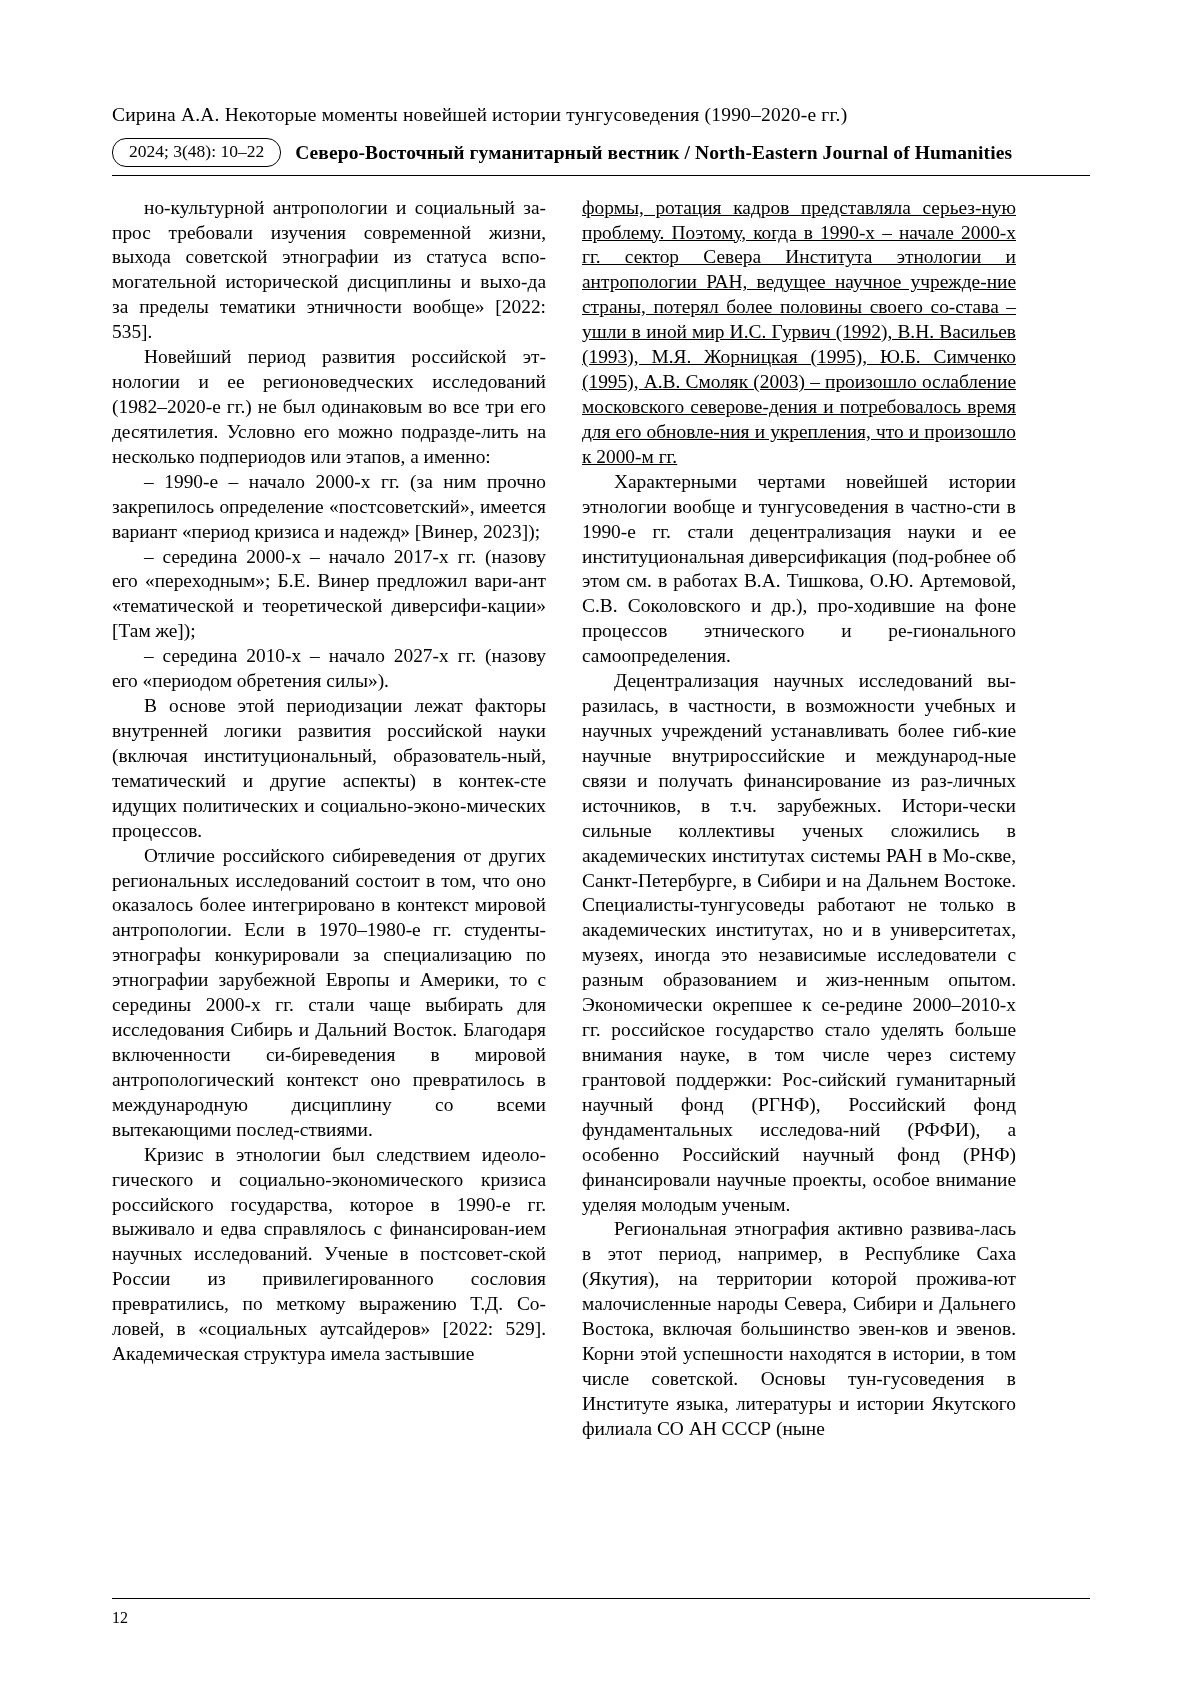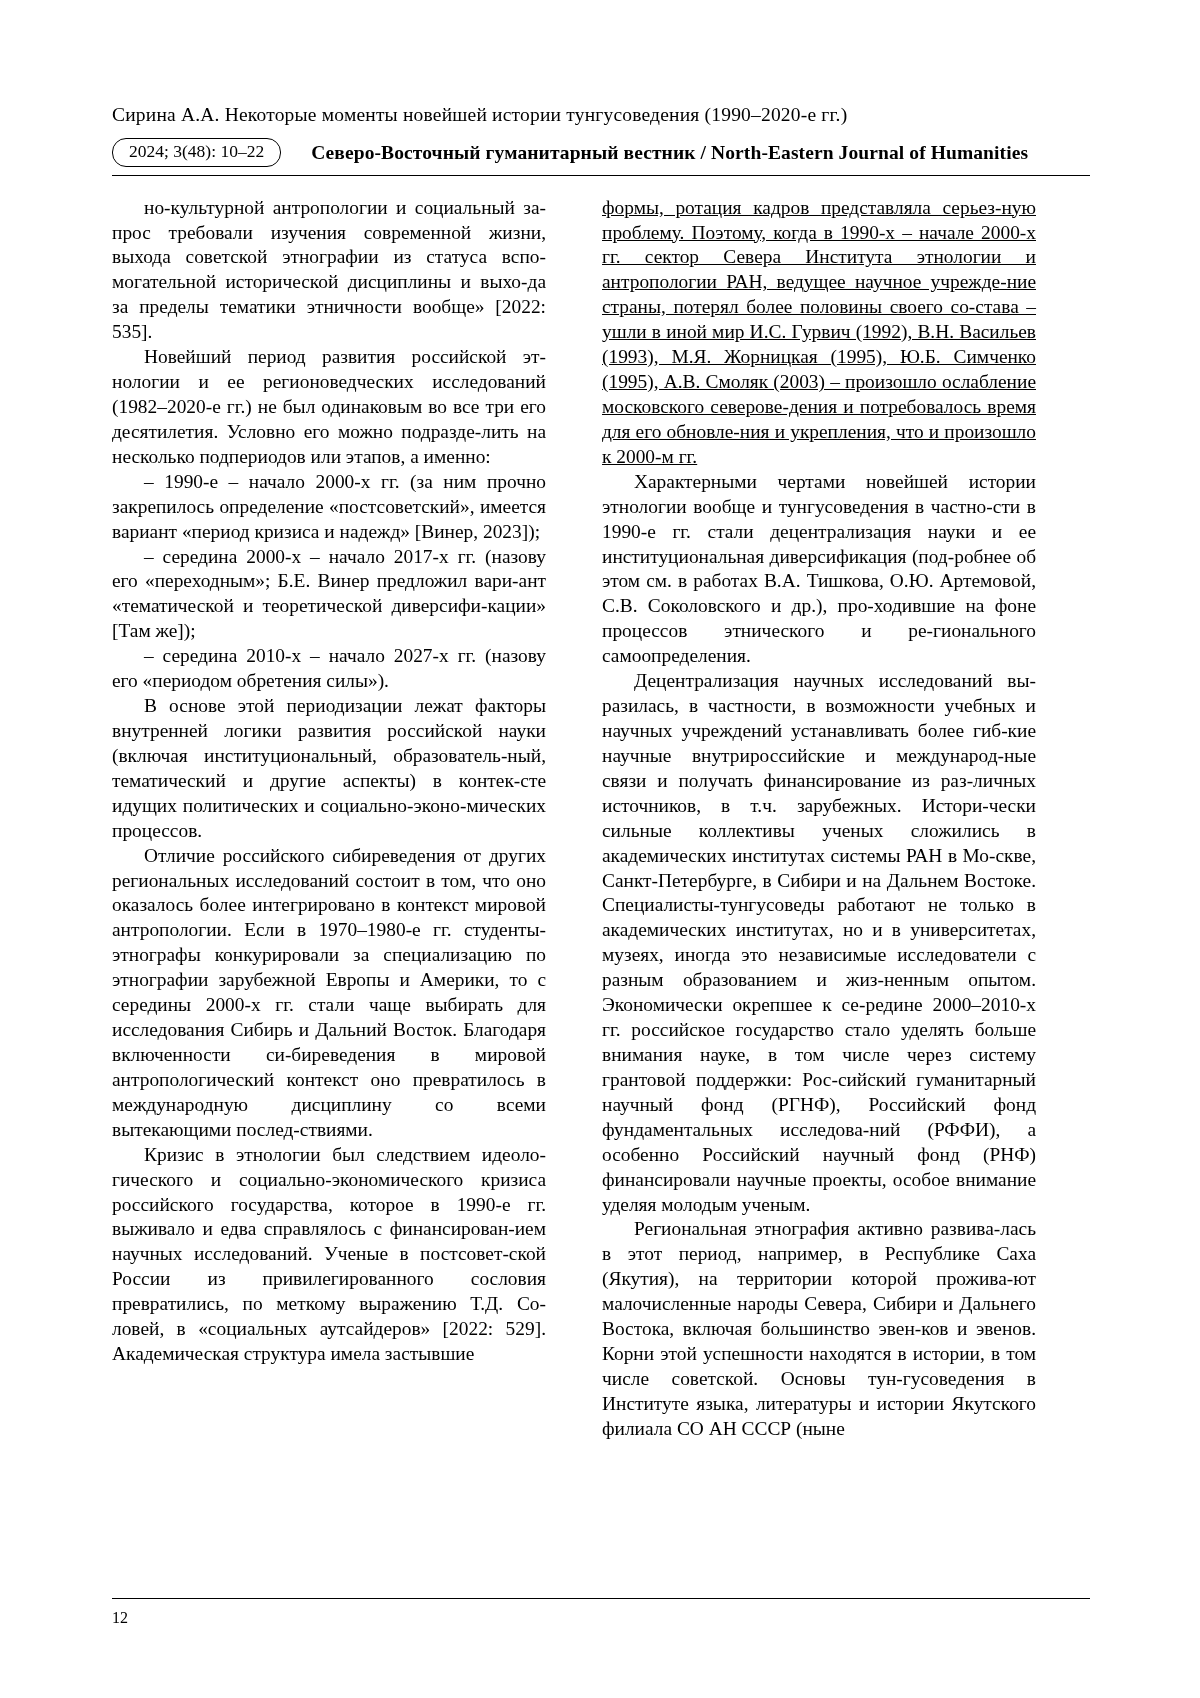--- a/index.html
+++ b/index.html
@@ -24,21 +24,21 @@
   }
   .running-head {
     font-size: 19.5px;
     line-height: 1.25;
     letter-spacing: 0.01em;
   }
   .journal-line {
     margin-top: 11px;
     display: flex;
     align-items: center;
-    gap: 30px;
+    gap: 14px;
   }
   .issue-pill {
     border: 1.2px solid #000;
     border-radius: 14px;
     padding: 3px 16px 4px 16px;
     font-size: 17.5px;
     line-height: 1.1;
     white-space: nowrap;
   }
   .journal-title {
@@ -48,21 +48,21 @@
     letter-spacing: 0.005em;
   }
   .rule {
     border: 0;
     border-top: 1.6px solid #000;
     margin: 8px 0 0 0;
   }
   .columns {
     margin-top: 20px;
     display: flex;
-    gap: 56px;
+    gap: 36px;
   }
   .col {
     width: 434px;
     font-size: 19.4px;
     line-height: 1.285;
     text-align: justify;
     text-justify: inter-word;
     hyphens: manual;
   }
   .col p {

